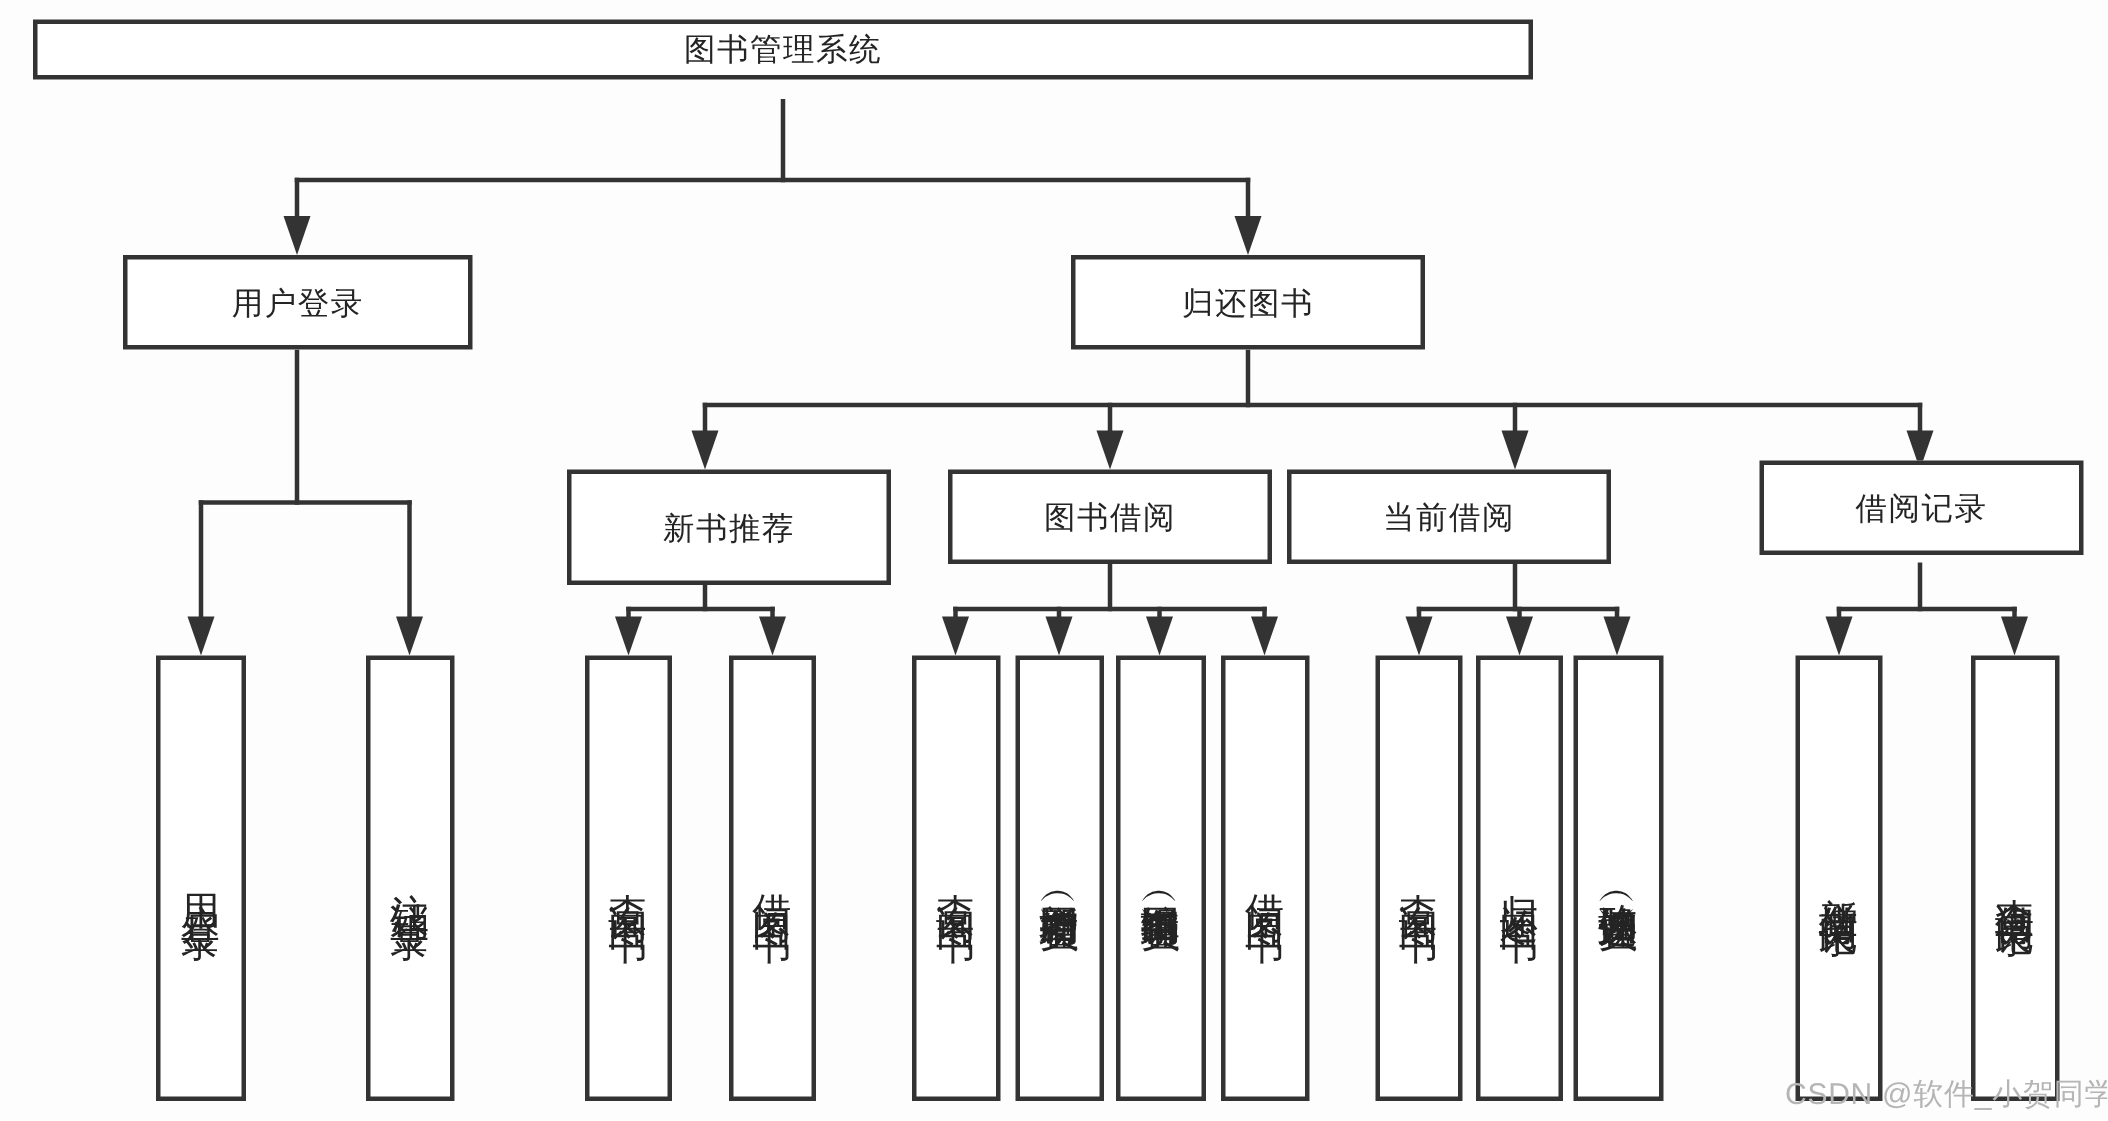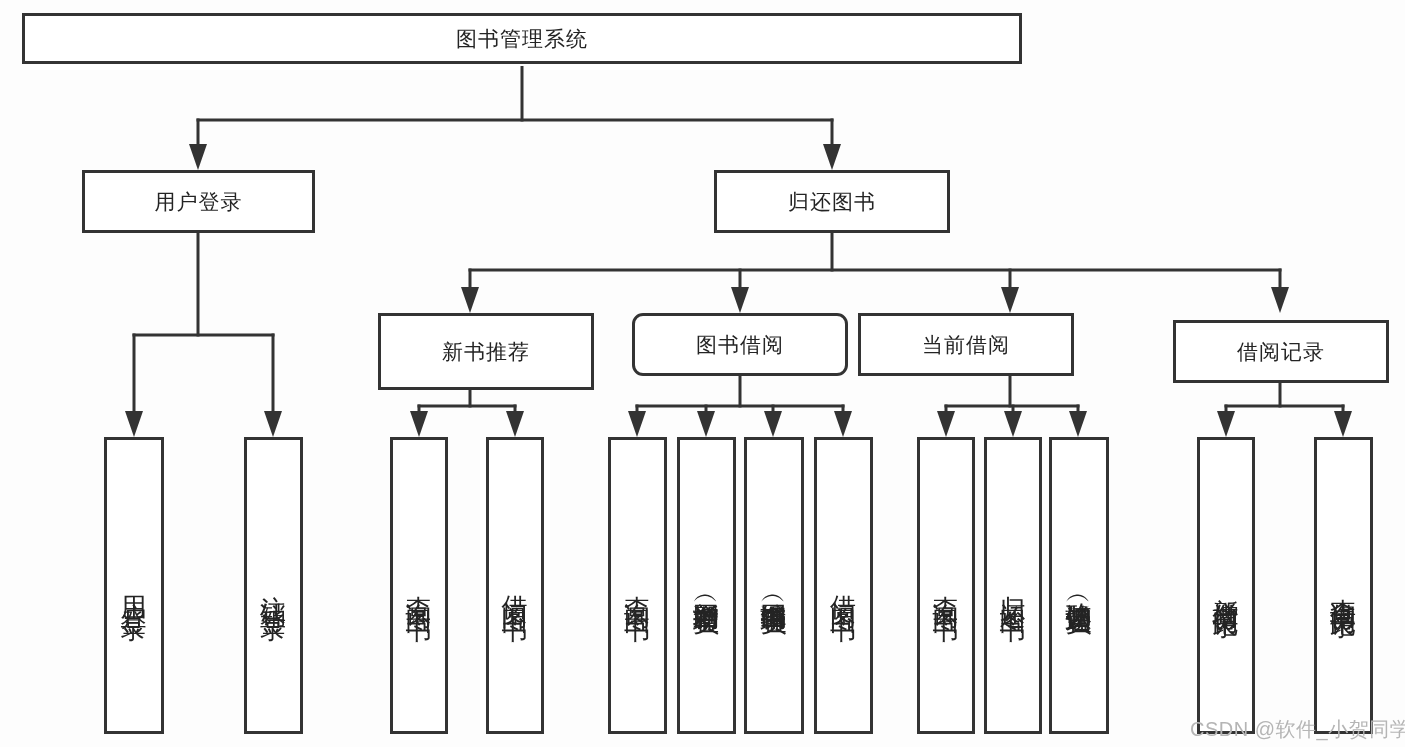--- a/index.html
+++ b/index.html
@@ -126,41 +126,41 @@
         <line x1="1280" y1="375" x2="1280" y2="407.5" fill="none"></line>
         <line x1="1224.5" y1="406" x2="1344.5" y2="406" fill="none"></line>
         <line x1="1226" y1="404.5" x2="1226" y2="416" fill="none"></line>
         <polygon points="1217,411 1235,411 1226,437" stroke="none"></polygon>
         <line x1="1343" y1="404.5" x2="1343" y2="416" fill="none"></line>
         <polygon points="1334,411 1352,411 1343,437" stroke="none"></polygon>
       </g>
     </g>
   </svg>
 
-  <div class="box" style="left:22px; top:13px; width:1000px; height:51px;">
+  <div class="box" style="left:22px; top:13px; width:1000px; height:40px;">
     <span class="htext">图书管理系统</span>
   </div>
 
   <div class="box" style="left:82px; top:170px; width:233px; height:63px;">
     <span class="htext">用户登录</span>
   </div>
   <div class="box" style="left:714px; top:170px; width:236px; height:63px;">
     <span class="htext">归还图书</span>
   </div>
 
   <div class="box" style="left:378px; top:313px; width:216px; height:77px;">
     <span class="htext">新书推荐</span>
   </div>
-  <div class="box" style="left:632px; top:313px; width:216px; height:63px;border-radius:11px;">
+  <div class="box" style="left:632px; top:313px; width:216px; height:63px;">
     <span class="htext">图书借阅</span>
   </div>
   <div class="box" style="left:858px; top:313px; width:216px; height:63px;">
     <span class="htext">当前借阅</span>
   </div>
-  <div class="box" style="left:1173px; top:320px; width:216px; height:63px;">
+  <div class="box" style="left:1173px; top:307px; width:216px; height:63px;">
     <span class="htext">借阅记录</span>
   </div>
 
   <div class="box" style="left:104px; top:437px; width:60px; height:297px;">
     <span class="vtext sp7">用户登录</span>
   </div>
   <div class="box" style="left:244px; top:437px; width:59px; height:297px;">
     <span class="vtext sp7">注销登录</span>
   </div>
 

